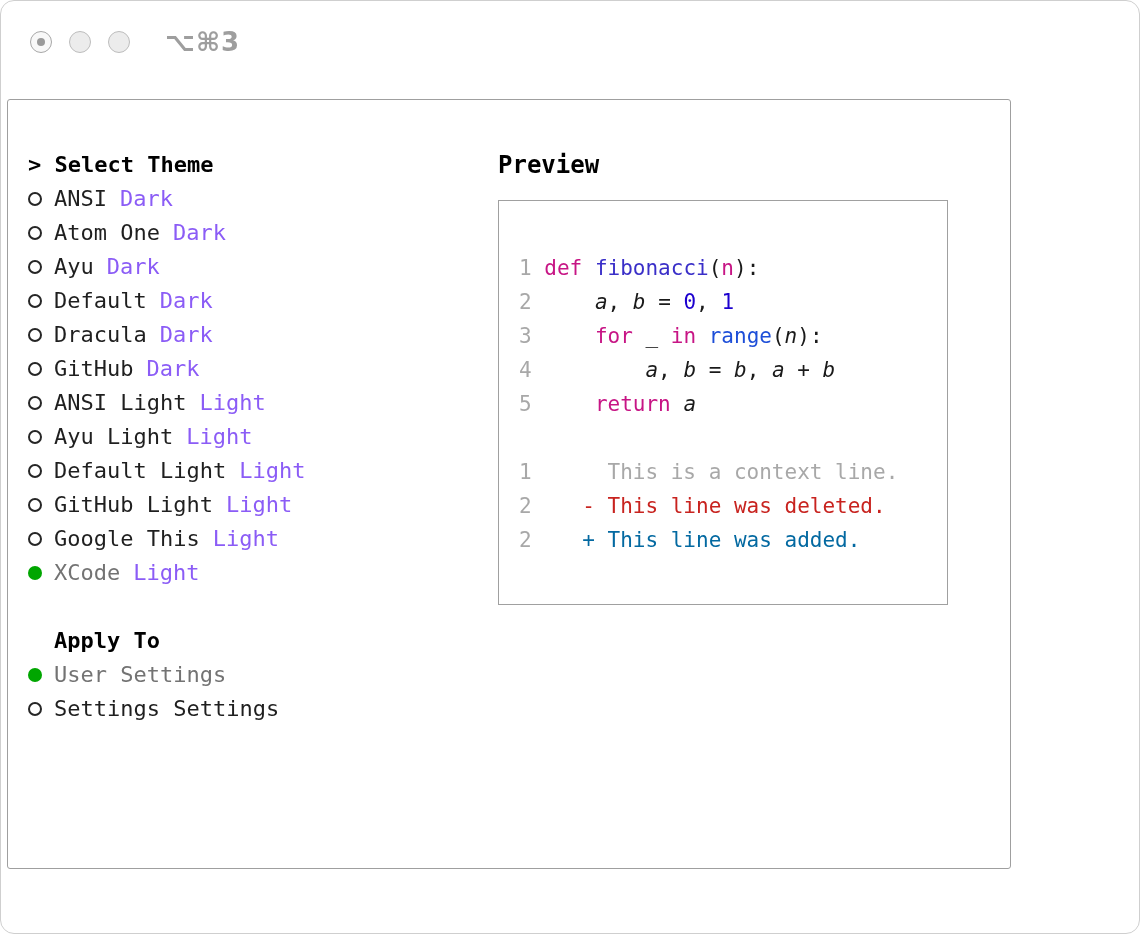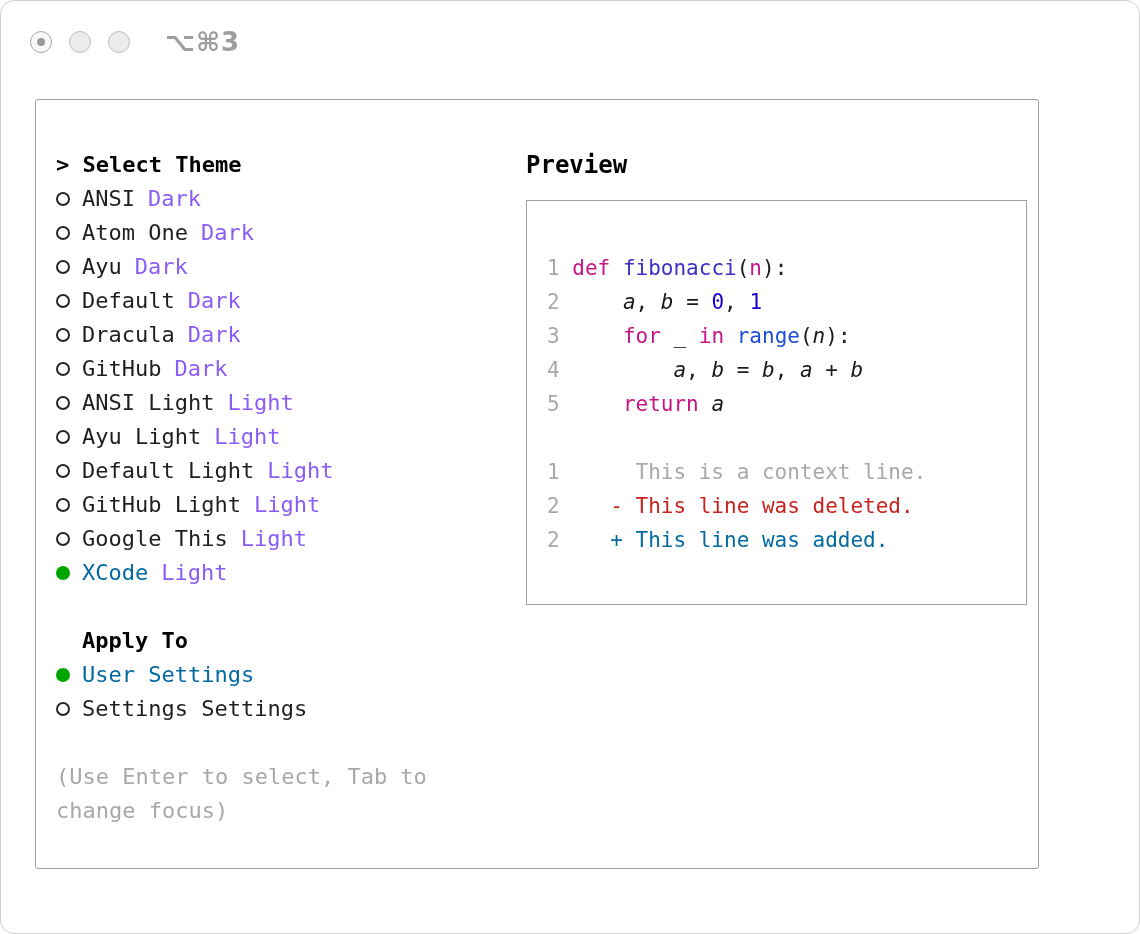--- a/index.html
+++ b/index.html
@@ -31,42 +31,42 @@
     content:""; position:absolute; left:6px; top:6px;
     width:8px; height:8px; border-radius:50%; background:#9a9a9a;
   }
   .shortcut {
     margin-left:18px;
     font-family:"DejaVu Sans","Liberation Sans",sans-serif;
     font-size:26px; font-weight:600; color:#9e9e9e; letter-spacing:1px;
   }
   
   .main-box {
-    position:absolute; left:34px; top:98px;
+    position:absolute; left:6px; top:98px;
     width:1004px; height:770px;
     border:1px solid #9f9f9f; border-radius:3px;
     background:#ffffff;
   }
   .left-col { position:absolute; left:20px; top:48px; font-size:22px; line-height:34px; }
   .heading { font-weight:bold; color:#000; white-space:pre; }
   .row { display:flex; align-items:center; height:34px; white-space:pre; }
   .dot { width:14px; height:14px; border-radius:50%; margin-right:12px; flex:none; }
   .dot-off { border:2px solid #262626; background:transparent; }
   .dot-on { background:#00a600; }
   .tname { color:#1f1f1f;text-align:right; }
-  .green { color:#0369a1; }
+  .green { color:#737373; }
   .variant { color:#8b5cf6; margin-left:13px; }
   .apply-heading { margin-top:34px; padding-left:26px; }
   .hint { margin-top:34px; color:#a8a8a8; max-width:400px; line-height:34px; }
   
   .right-col { position:absolute; left:490px; top:48px; }
   .preview-heading { font-size:24px; line-height:34px; font-weight:bold; color:#000; }
   .preview-box {
     margin-top:18px;
-    width:501px; height:405px;
+    width:450px; height:405px;
     border:1px solid #a0a0a0;
     background:#ffffff;
     overflow:hidden;
   }
   .code { padding:50px 0 0 20px; font-size:21px; line-height:34px; }
   .cline { white-space:pre; height:34px; }
   .lnum { color:#a8a8a8; }
   .tok-pl { color:#1a1a1a; }
   .tok-kw { color:#c71585; }
   .tok-param { color:#c71585; }
@@ -106,21 +106,20 @@
           <div class="row"><span class="dot dot-off"></span><span class="tname">Default Light</span><span class="variant">Light</span></div>
           <div class="row"><span class="dot dot-off"></span><span class="tname">GitHub Light</span><span class="variant">Light</span></div>
           <div class="row"><span class="dot dot-off"></span><span class="tname">Google This</span><span class="variant">Light</span></div>
           <div class="row"><span class="dot dot-on"></span><span class="tname green">XCode</span><span class="variant">Light</span></div>
         </div>
       <div class="heading apply-heading">Apply To</div>
       <div>
           <div class="row"><span class="dot dot-on"></span><span class="tname green">User Settings</span></div>
           <div class="row"><span class="dot dot-off"></span><span class="tname">Settings Settings</span></div>
         </div>
-      <div class="hint">(Use Enter to select, Tab to change focus)</div>
     </div>
 
     <div class="right-col">
       <div class="preview-heading">Preview</div>
       <div class="preview-box">
         <div class="code">
             <div class="cline"><span class="lnum">1 </span><span class="tok-kw">def </span><span class="tok-fn">fibonacci</span><span class="tok-pl">(</span><span class="tok-param">n</span><span class="tok-pl">):</span></div>
             <div class="cline"><span class="lnum">2 </span><span class="tok-pl">    </span><span class="tok-var">a</span><span class="tok-pl">, </span><span class="tok-var">b</span><span class="tok-pl"> = </span><span class="tok-num">0</span><span class="tok-pl">, </span><span class="tok-num">1</span></div>
             <div class="cline"><span class="lnum">3 </span><span class="tok-pl">    </span><span class="tok-kw">for</span><span class="tok-pl"> _ </span><span class="tok-kw">in</span><span class="tok-pl"> </span><span class="tok-call">range</span><span class="tok-pl">(</span><span class="tok-var">n</span><span class="tok-pl">):</span></div>
             <div class="cline"><span class="lnum">4 </span><span class="tok-pl">        </span><span class="tok-var">a</span><span class="tok-pl">, </span><span class="tok-var">b</span><span class="tok-pl"> = </span><span class="tok-var">b</span><span class="tok-pl">, </span><span class="tok-var">a</span><span class="tok-pl"> + </span><span class="tok-var">b</span></div>

